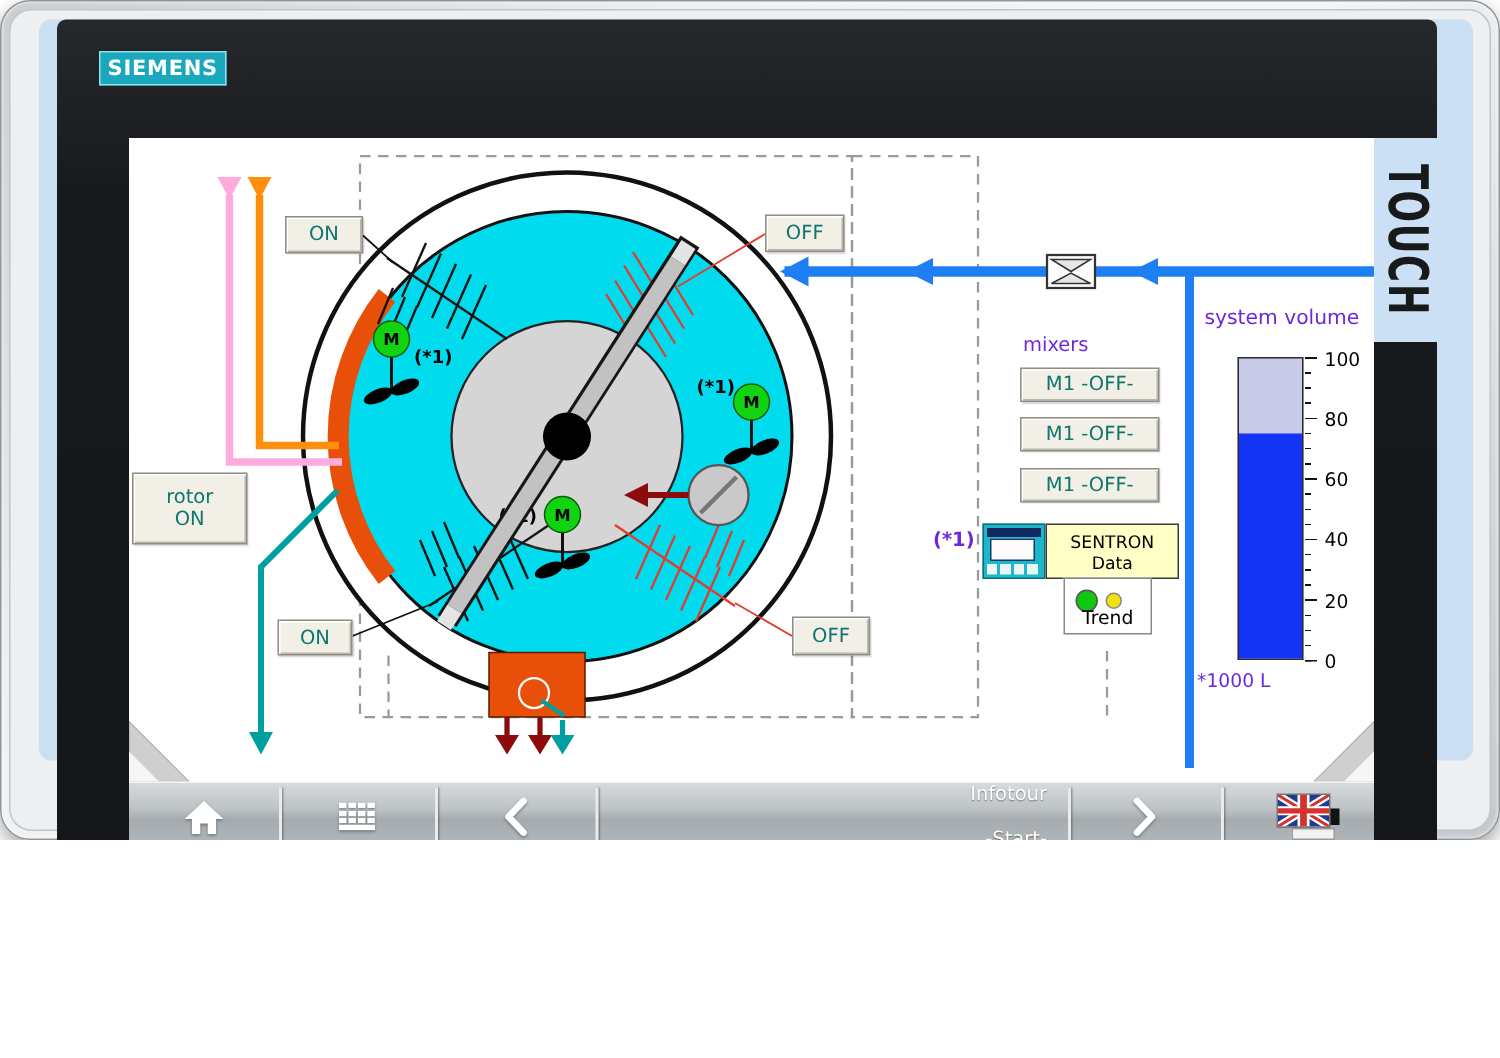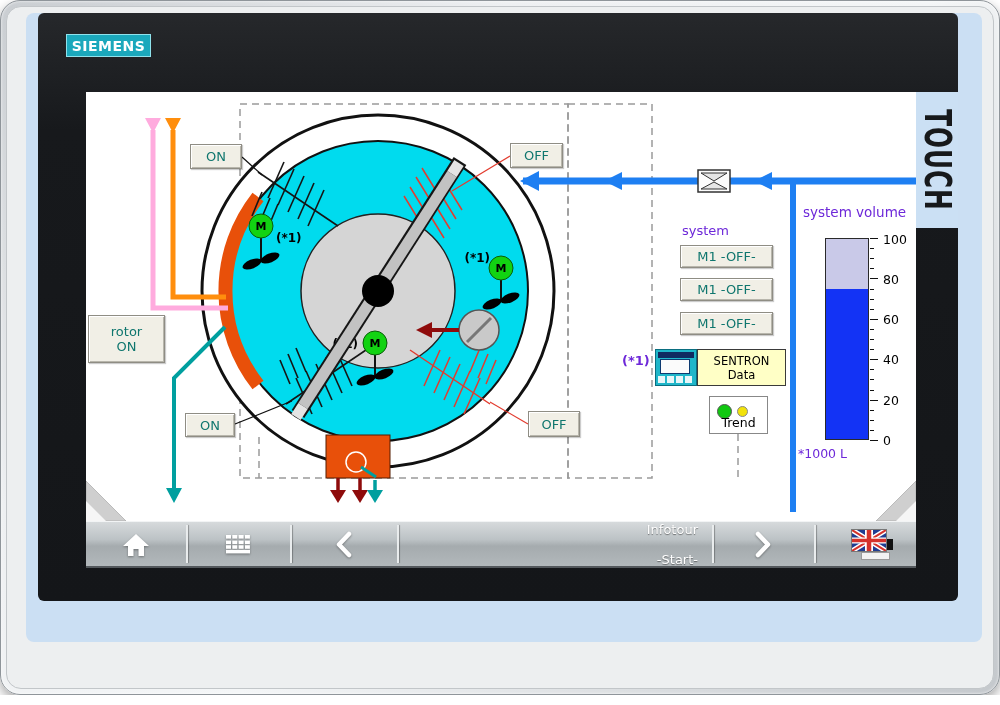--- a/index.html
+++ b/index.html
@@ -1,17 +1,17 @@
 <!DOCTYPE html>
 <html><head>
 <meta charset="utf-8">
 <style>
   html,body{margin:0;padding:0;background:#fff;}
   *{box-sizing:border-box;font-family:"DejaVu Sans","Liberation Sans",sans-serif;}
-  #stage{position:relative;width:1000px;height:695px;overflow:hidden;}
+  #stage{position:relative;width:1000px;height:560px;overflow:hidden;}
 
   
   .frame{position:absolute;left:0;top:0;right:0;bottom:0;border-radius:20px;
          background:linear-gradient(135deg,#c9cdd1 0%,#eef0f2 30%,#f4f6f7 55%,#c4c8cc 100%);
          border:1px solid #8f959a;box-shadow:inset 0 0 3px rgba(255,255,255,.9),0 5px 12px rgba(0,0,0,.35);}
   .frame-inner{position:absolute;left:6px;top:6px;right:6px;bottom:6px;border-radius:15px;
          background:#edeff0;border:1px solid #c2c6c9;}
   .blue-panel{position:absolute;left:26px;top:13px;right:18px;bottom:53px;border-radius:8px;
          background:#cbdff3;}
   .bezel{position:absolute;left:38px;top:13px;width:920px;height:588px;border-radius:6px;
@@ -233,36 +233,36 @@
 
       <div class="btn3d" style="left:104px;top:52px;width:52px;height:25px">ON</div>
       <div class="btn3d" style="left:424px;top:51px;width:53px;height:25px">OFF</div>
       <div class="btn3d" style="left:99px;top:321px;width:50px;height:24px">ON</div>
       <div class="btn3d" style="left:442px;top:319px;width:52px;height:26px">OFF</div>
       <div class="btn3d" style="left:2px;top:223px;width:77px;height:48px;flex-direction:column">
         <span>rotor</span>
         <span>ON</span>
       </div>
 
-      <div class="lbl" style="left:596px;top:131px">system</div>
+      <div class="lbl" style="left:596px;top:131px">mixers</div>
       <div class="btn3d" style="left:594px;top:153px;width:93px;height:23px">M1 -OFF-</div>
       <div class="btn3d" style="left:594px;top:186px;width:93px;height:23px">M1 -OFF-</div>
       <div class="btn3d" style="left:594px;top:220px;width:93px;height:23px">M1 -OFF-</div>
 
       <div class="lbl" style="left:536px;top:261px;font-weight:bold">(*1)</div>
       <div class="sdev" style="left:569px;top:257px;width:42px;height:37px">
         <div class="top"></div>
         <div class="scr"></div>
         <div class="keys"></div>
       </div>
       <div class="sentron-btn" style="left:611px;top:257px;width:89px;height:37px">
         <span>SENTRON</span>
         <span>Data</span>
       </div>
-      <div class="trend-btn" style="left:623px;top:304px;width:59px;height:38px">
+      <div class="trend-btn" style="left:623px;top:293px;width:59px;height:38px">
         <span class="dot d1"></span>
         <span class="dot d2"></span>
         <span class="tl">Trend</span>
       </div>
 
       <div class="lbl" style="left:717px;top:112px;font-size:13.5px">system volume</div>
       <div class="gauge">
         <div class="bar">
           <div class="fill" style="height: 75%;"></div>
         </div>

